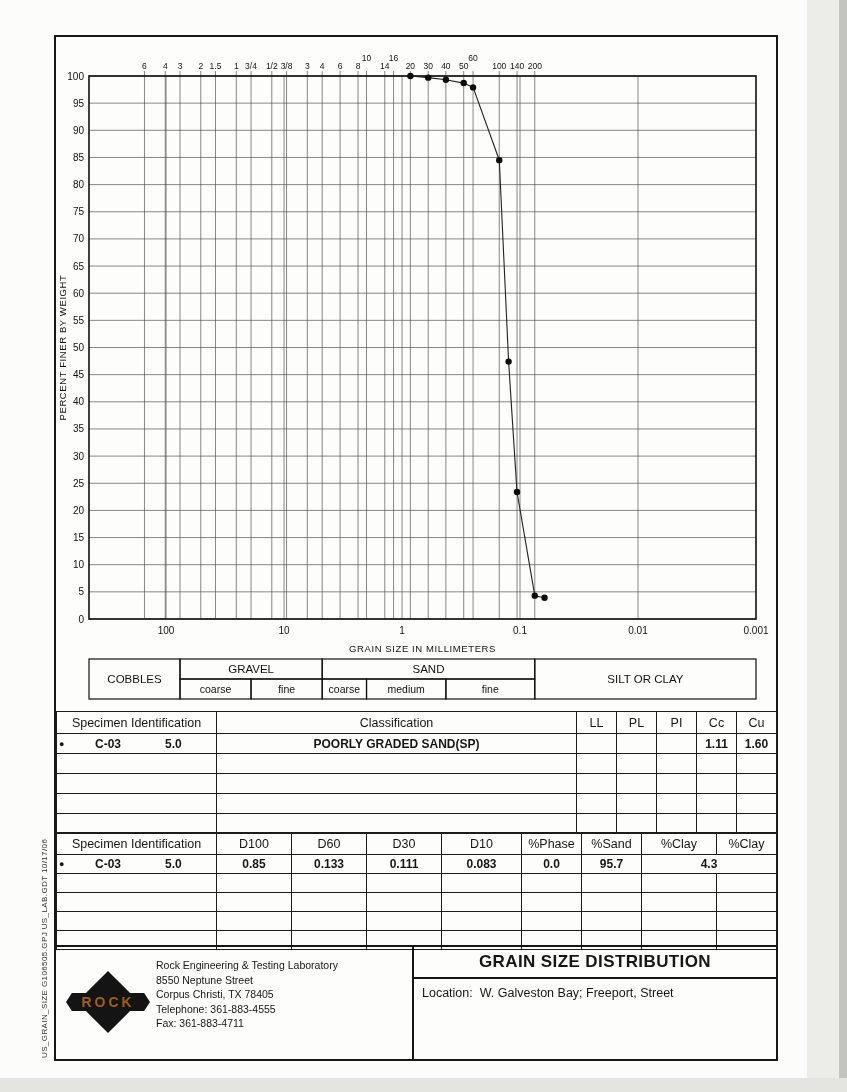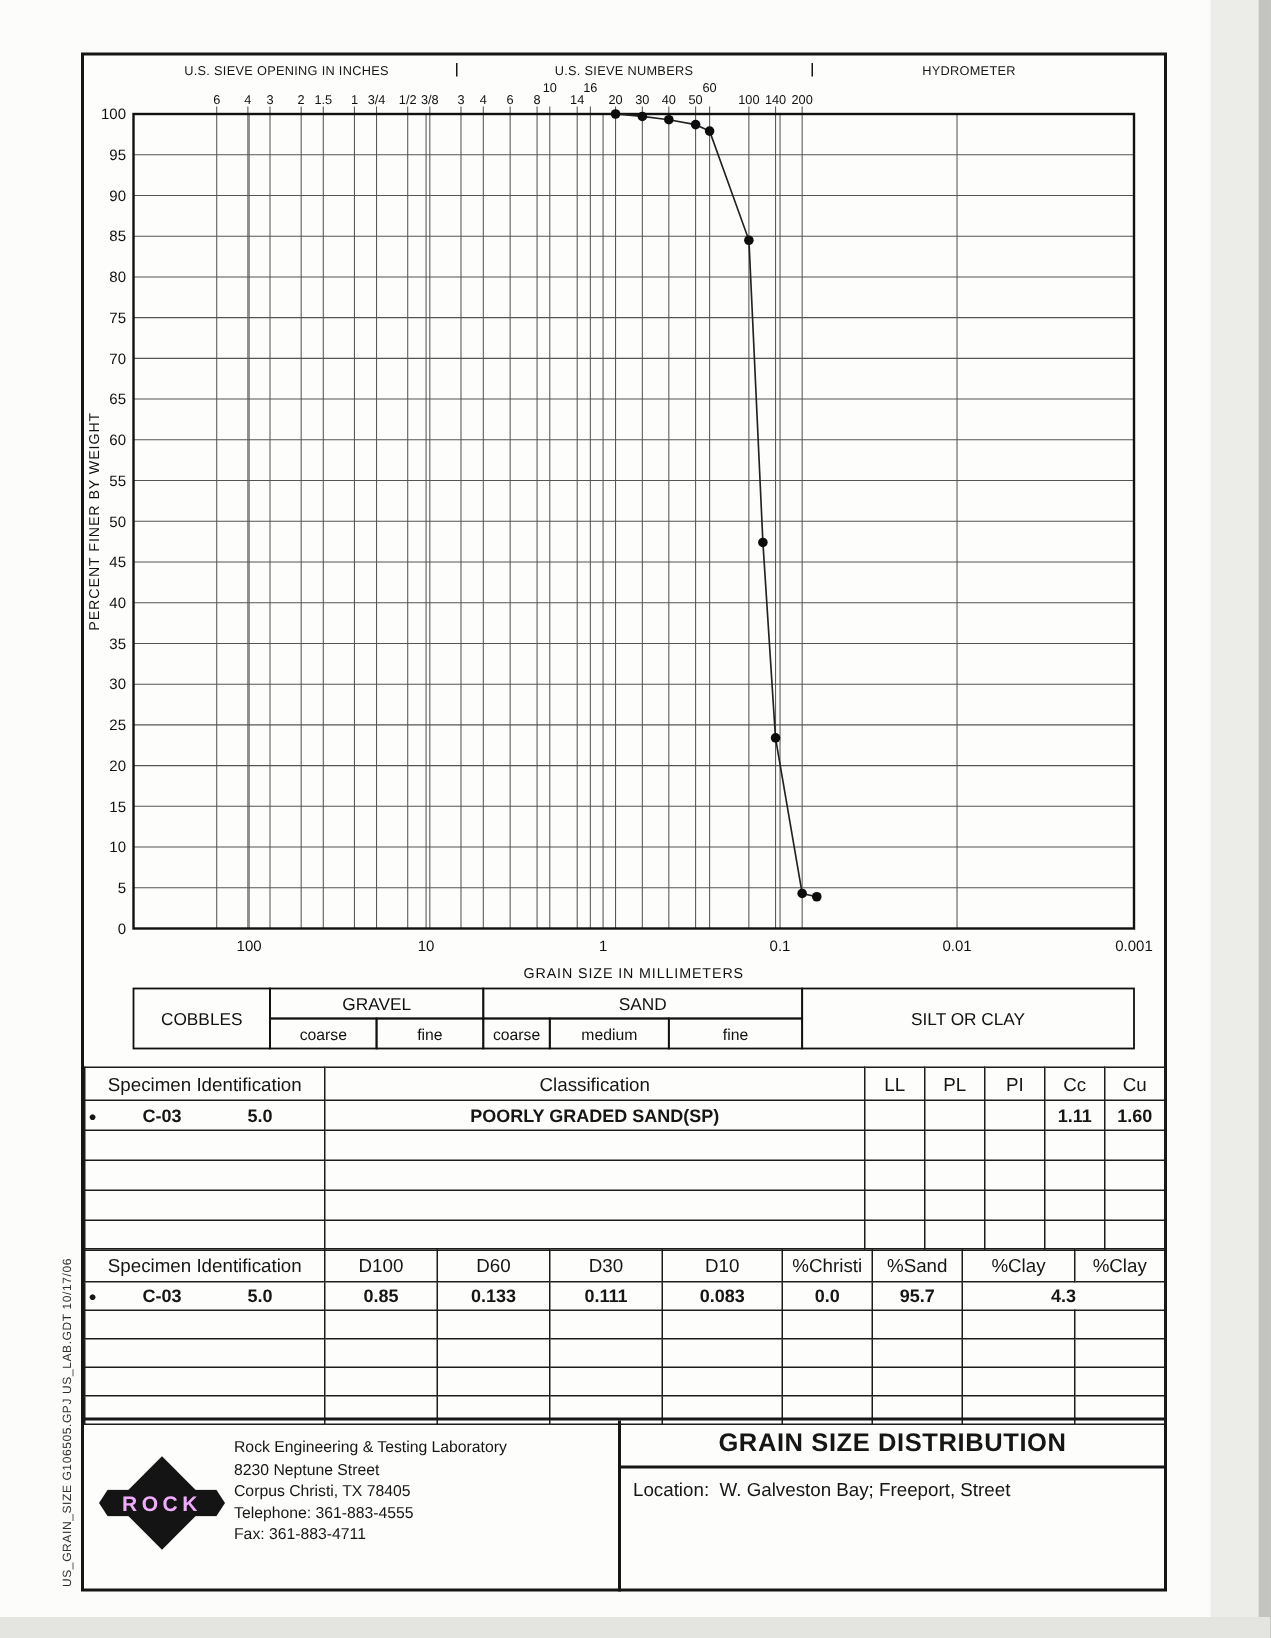--- a/index.html
+++ b/index.html
@@ -51,21 +51,21 @@
   .footer{position:absolute;left:0;top:908px;width:720px;height:114px;border-top:2px solid #161616;display:flex;}
   .f-left{width:356px;border-right:2px solid #161616;position:relative;}
   .f-right{flex:1;display:flex;flex-direction:column;}
   .f-title{height:30px;border-bottom:2px solid #161616;display:flex;align-items:center;justify-content:center;
            font-weight:bold;font-size:17px;letter-spacing:.4px;}
   .f-row{height:28px;border-bottom:1px solid #161616;display:flex;align-items:center;padding-left:8px;font-size:12.5px;gap:7px;}
   .f-row:last-child{border-bottom:none;}
   .lab-text{position:absolute;left:100px;top:11px;font-size:10.5px;line-height:14.5px;}
   .logo{position:absolute;left:12px;top:24px;width:80px;height:62px;}
   .logo-d{position:absolute;left:18px;top:9px;width:44px;height:44px;background:#141414;transform:rotate(45deg);}
-  .logo-band{position:absolute;left:-2px;top:22px;width:84px;height:18px;background:#141414;color:#f0abfc;
+  .logo-band{position:absolute;left:-2px;top:22px;width:84px;height:18px;background:#141414;color:#a16207;
              font-size:14px;font-weight:bold;letter-spacing:3px;text-align:center;line-height:18px;
              clip-path:polygon(0 50%,7% 0,93% 0,100% 50%,93% 100%,7% 100%);}
 </style>
 </head>
 <body>
 
 <div class="page">
   <div class="sidebar-note">US_GRAIN_SIZE  G106505.GPJ  US_LAB.GDT  10/17/06</div>
 
   <div class="frame">
@@ -223,27 +223,20 @@
         <rect x="266.2015833220379" y="642" width="44.3230516987191" height="20" class="cell"></rect>
         <text x="288.36310917139747" y="656" text-anchor="middle" class="fracsub">coarse</text>
         <rect x="310.524635020757" y="642" width="79.36223690000605" height="20" class="cell"></rect>
         <text x="350.20575347076" y="656" text-anchor="middle" class="fracsub">medium</text>
         <rect x="389.88687192076304" y="642" width="88.88212718642933" height="20" class="cell"></rect>
         <text x="434.3279355139777" y="656" text-anchor="middle" class="fracsub">fine</text>
         <rect x="478.76899910719237" y="622" width="221.23100089280763" height="40" class="cell"></rect>
         <text x="589.3844995535962" y="646" text-anchor="middle" class="fraclabel">SILT OR CLAY</text>
       </svg>
 
-    <div class="sieve-header">
-      <span class="sh-label" style="left:35px">U.S. SIEVE OPENING IN INCHES</span>
-      <span class="sh-label" style="left:260px">U.S. SIEVE NUMBERS</span>
-      <span class="sh-label" style="left:490px">HYDROMETER</span>
-      <div class="sh-tick" style="left:248px"></div>
-      <div class="sh-tick" style="left:485px"></div>
-    </div>
 
     <table class="t1">
       <colgroup>
         <col style="width:160px">
           <col style="width:360px">
           <col style="width:40px">
           <col style="width:40px">
         <col style="width:40px">
           <col style="width:40px">
           <col style="width:40px">
@@ -326,21 +319,21 @@
           <col style="width:75px">
           <col style="width:60px">
       </colgroup>
       <thead>
         <tr>
           <th>Specimen Identification</th>
           <th>D100</th>
           <th>D60</th>
           <th>D30</th>
           <th>D10</th>
-          <th>%Christi</th>
+          <th>%Phase</th>
           <th>%Sand</th>
           <th>%Clay</th>
           <th>%Clay</th>
         </tr>
       </thead>
       <tbody id="t2-body">
           <tr>
             <td>
               <div class="spec-row">
                 <span class="bullet">●</span>
@@ -404,21 +397,21 @@
     </table>
 
     <div class="footer">
       <div class="f-left">
         <div class="logo">
           <div class="logo-d"></div>
           <div class="logo-band">ROCK</div>
         </div>
         <div class="lab-text">
           <div>Rock Engineering &amp; Testing Laboratory</div>
-          <div>8230 Neptune Street</div>
+          <div>8550 Neptune Street</div>
           <div>Corpus Christi, TX 78405</div>
           <div>Telephone:  361-883-4555</div>
           <div>Fax:  361-883-4711</div>
         </div>
       </div>
       <div class="f-right">
         <div class="f-title">GRAIN SIZE DISTRIBUTION</div>
         <div class="f-row">
           <span>Location:</span>
           <span>W. Galveston Bay; Freeport, Street</span>

